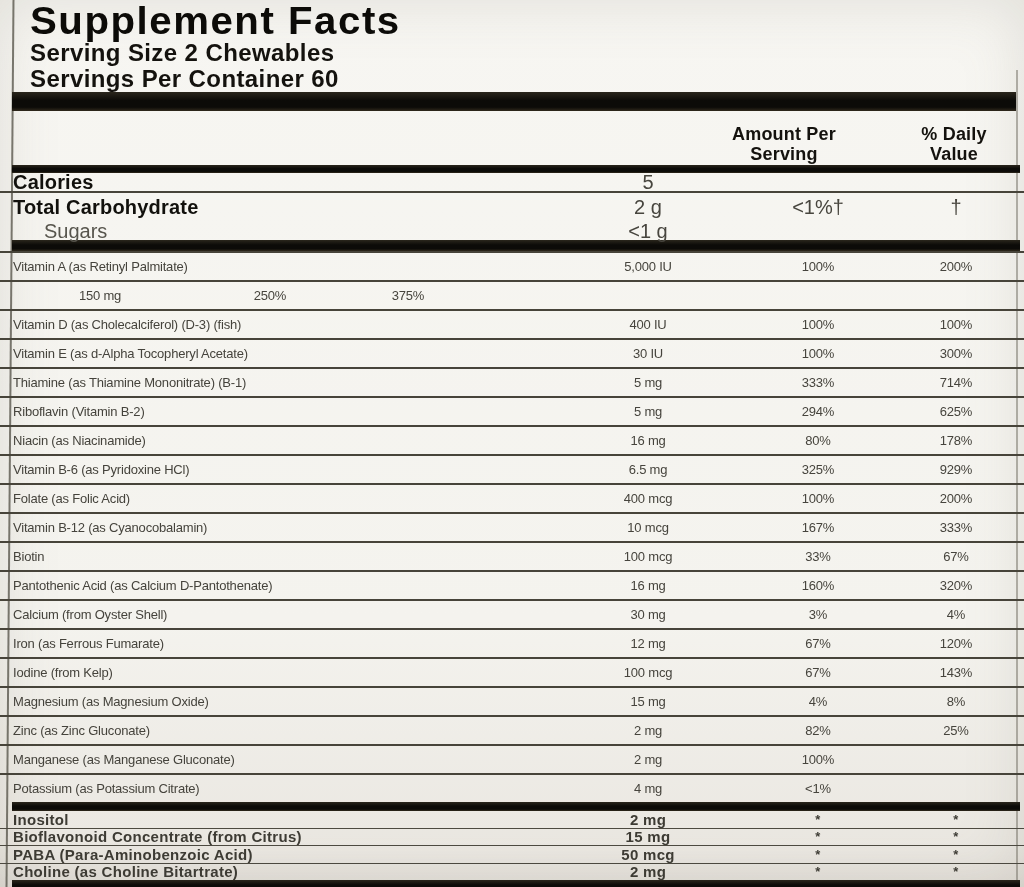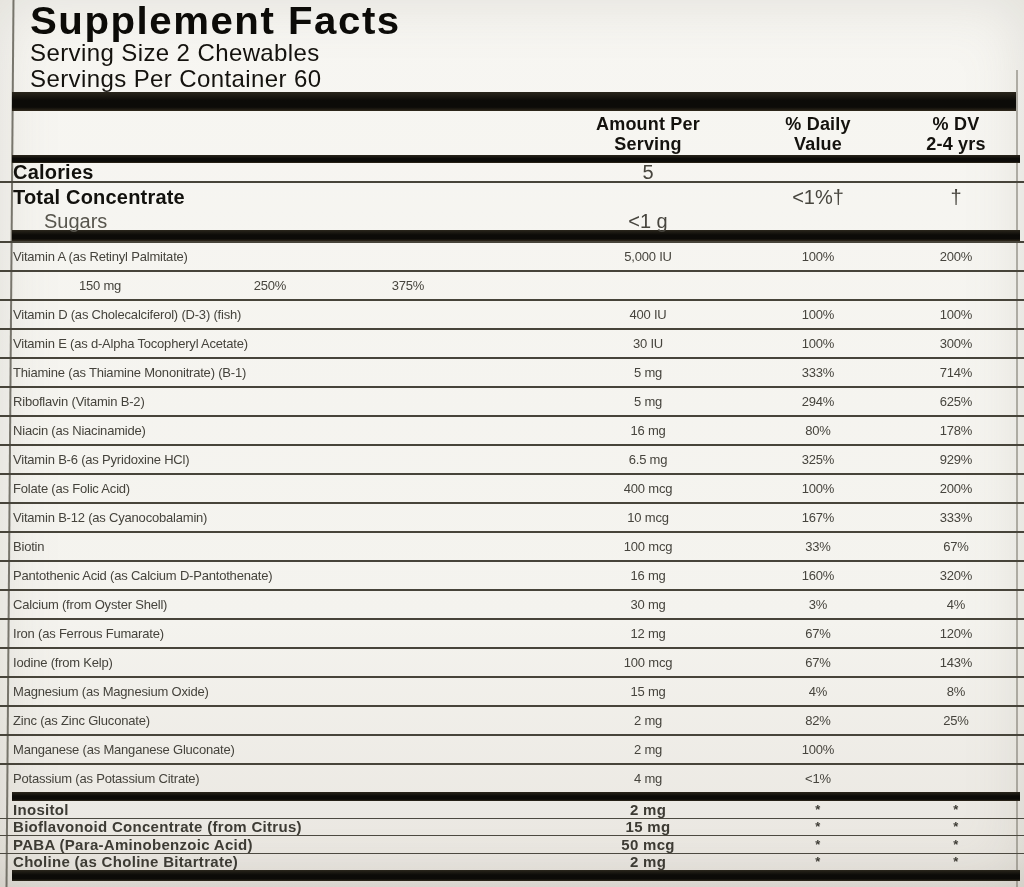--- a/index.html
+++ b/index.html
@@ -24,39 +24,39 @@
   .label { position: relative; padding-top: 2px; }
 
   
   .hdr { padding-left: 30px; }
   .title {
     margin: 0; font-size: 39px; line-height: 38px; font-weight: bold;
     letter-spacing: 1.5px; color: #0c0b08; transform-origin: left; transform: scaleX(1.03);
     white-space: nowrap;
   }
   .serving-line {
-    font-size: 24px; line-height: 26px; font-weight: normal;
+    font-size: 24px; line-height: 26px; font-weight: bold;
     letter-spacing: 0.4px; color: #14120e; white-space: nowrap;
   }
 
   
   .bar { margin: 0 8px 0 12px; background: linear-gradient(180deg,#2a261c 0%,#0c0b08 45%,#0c0b08 80%,#30291c 100%); }
   .bar-xl { height: 19px; }
   .bar-md { height: 8px;  margin-right: 4px; }
   .bar-lg { height: 11px; margin-right: 4px; }
   .bar-sm { height: 9px;  margin-right: 4px; }
 
   
   .cols { display: flex; align-items: center; }
   .c-name  { flex: 1; min-width: 0; padding-left: 13px; white-space: nowrap; }
   .c-amt   { width: 200px; text-align: center; white-space: nowrap; }
   .c-dv    { width: 140px; text-align: center; white-space: nowrap; }
   .c-dv24  { width: 136px; text-align: center; white-space: nowrap; }
 
-  .colhead { padding: 3px 0 1px 0; height: 40px; }
+  .colhead { padding: 13px 0 1px 0; height: 40px; }
   .colhead .c-amt, .colhead .c-dv, .colhead .c-dv24 {
     font-size: 18px; font-weight: bold; line-height: 20px; color: #14120e; letter-spacing: 0.2px;
   }
 
   
   .mrow { height: 18px; font-size: 20px; color: #47453e; }
   .mrow.tall { height: 29px; }
   .mrow.sep { border-top: 2px solid #47443a; }
   .mrow .c-name { font-size: 20px; }
   .mrow.bold .c-name { font-weight: bold; color: #12110d; letter-spacing: 0.2px; }
@@ -95,37 +95,34 @@
     <div class="cols colhead">
       <div class="c-name"></div>
       <div class="c-amt">
         <div>Amount Per</div>
         <div>Serving</div>
       </div>
       <div class="c-dv">
         <div>% Daily</div>
         <div>Value</div>
       </div>
-      <div class="c-dv24">
-        <div>% DV</div>
-        <div>2-4 yrs</div>
-      </div>
     </div>
 
     <div class="bar bar-md"></div>
 
     <div id="macro-section">
         <div class="cols mrow bold">
           <div class="c-name">Calories</div>
           <div class="c-amt">5</div>
           <div class="c-dv"></div>
           <div class="c-dv24"></div>
         </div>
         <div class="cols mrow bold sep tall">
-          <div class="c-name">Total Concentrate</div>
+          <div class="c-name">Total Carbohydrate</div>
+          <div class="c-amt">2 g</div>
           <div class="c-dv">&lt;1%†</div>
           <div class="c-dv24">†</div>
         </div>
         <div class="cols mrow indent">
           <div class="c-name">Sugars</div>
           <div class="c-amt">&lt;1 g</div>
           <div class="c-dv"></div>
           <div class="c-dv24"></div>
         </div>
       </div>

